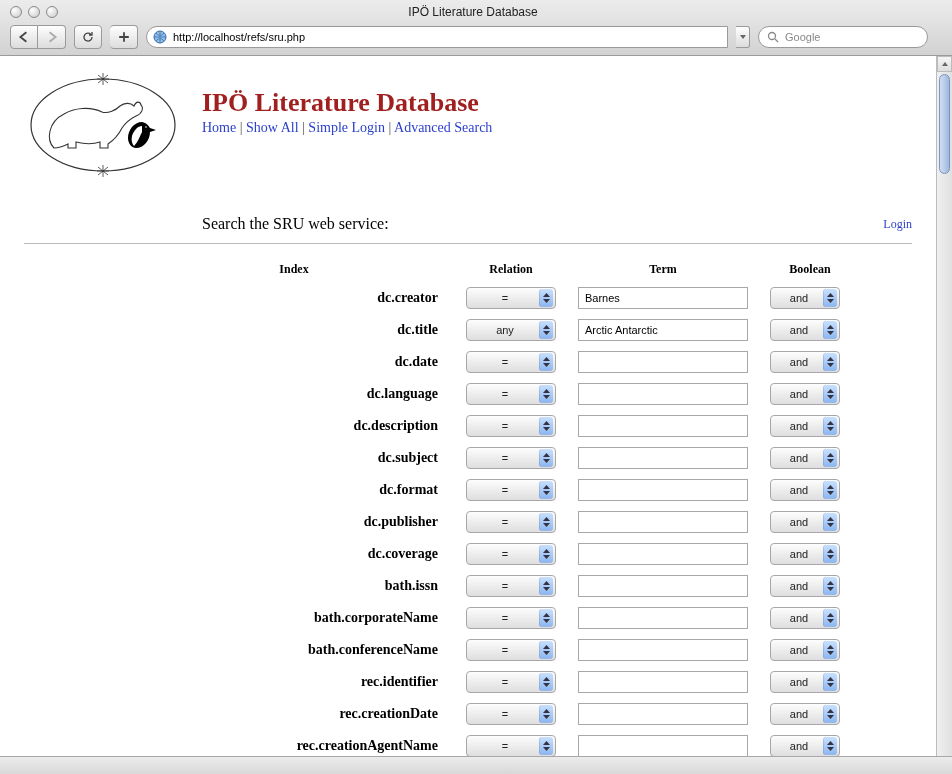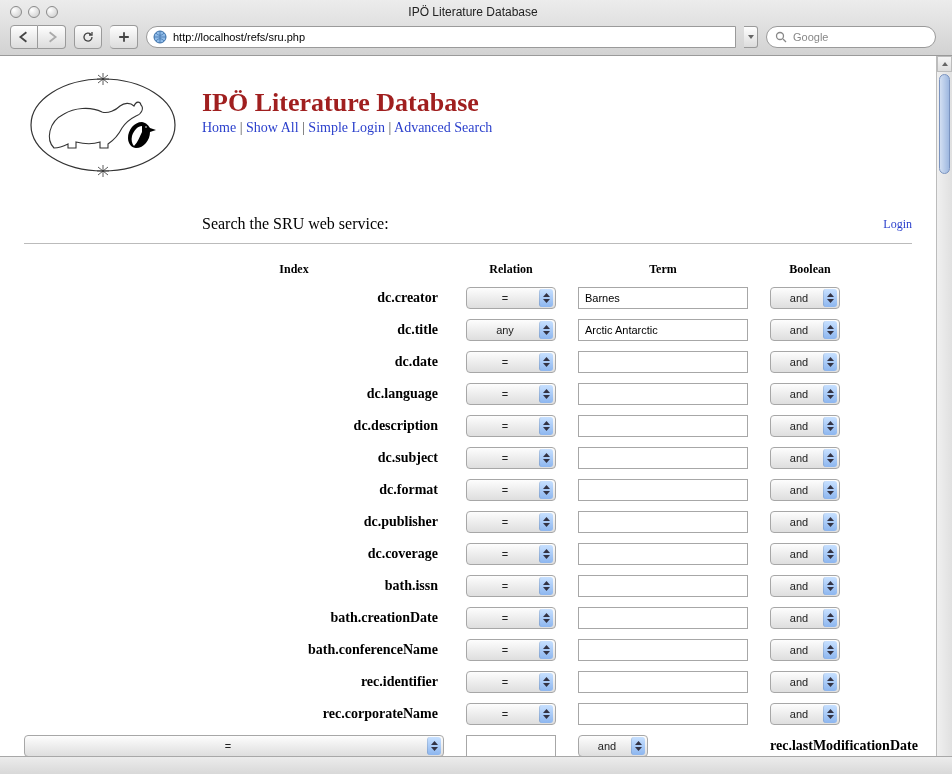--- a/index.html
+++ b/index.html
@@ -4,21 +4,21 @@
 <style>
   * { box-sizing: border-box; margin: 0; padding: 0; }
   html, body { width: 952px; height: 774px; overflow: hidden; font-family: "Lucida Grande", "Helvetica Neue", Arial, sans-serif; }
   body { background: #fff; }
 
   
   .chrome { background: linear-gradient(to bottom, #ececec, #d2d2d2); border-bottom: 1px solid #9a9a9a; }
   .traffic { display: flex; gap: 6px; padding: 5px 10px 2px 10px; align-items: center; }
   .tl { width: 12px; height: 12px; border-radius: 50%; background: radial-gradient(circle at 30% 30%, #fff, #c8c8c8); border: 1px solid #8a8a8a; }
   .titlebar-title { flex: 1; text-align: center; font-size: 12px; color: #222; margin-right: 60px; }
-  .toolbar { display: flex; align-items: center; gap: 8px; padding: 4px 16px 6px 10px; }
+  .toolbar { display: flex; align-items: center; gap: 8px; padding: 4px 24px 6px 10px; }
   .tb-group { display: flex; }
   .tb-btn { display: inline-flex; align-items: center; justify-content: center; height: 24px; min-width: 28px; padding: 0 6px; font-size: 12px; color: #333; background: linear-gradient(to bottom,#fefefe,#dcdcdc); border: 1px solid #9a9a9a; }
   .tb-btn + .tb-btn { border-left: none; }
   .tb-group .tb-btn:first-child { border-radius: 4px 0 0 4px; }
   .tb-group .tb-btn:last-child { border-radius: 0 4px 4px 0; }
   .tb-btn.solo { border-radius: 4px; }
   .tb-btn svg { width: 12px; height: 12px; }
   .url-field { flex: 1; display: flex; align-items: center; gap: 6px; height: 22px; padding: 0 6px; background: #fff; border: 1px solid #9a9a9a; border-radius: 11px 0 0 11px; font-size: 11px; color: #000; }
   .url-field .globe { width: 14px; height: 14px; flex: 0 0 auto; }
   .url-sheet { width: 14px; height: 22px; background: linear-gradient(to bottom,#fefefe,#dcdcdc); border: 1px solid #9a9a9a; border-left: none; border-radius: 0 3px 3px 0; display:flex; align-items:center; justify-content:center; }
@@ -419,21 +419,21 @@
             <span class="chev">
               <svg viewBox="0 0 7 5">
                 <path d="M0 4 L3.5 0 L7 4 Z" fill="#334"></path>
               </svg>
               <svg viewBox="0 0 7 5">
                 <path d="M0 1 L3.5 5 L7 1 Z" fill="#334"></path>
               </svg>
             </span>
           </div>
         </div>
-        <div class="idx-cell">bath.creationDate</div>
+        <div class="idx-cell">bath.corporateName</div>
         <div><div class="sel">
             <span class="val">=</span>
             <span class="chev">
               <svg viewBox="0 0 7 5">
                 <path d="M0 4 L3.5 0 L7 4 Z" fill="#334"></path>
               </svg>
               <svg viewBox="0 0 7 5">
                 <path d="M0 1 L3.5 5 L7 1 Z" fill="#334"></path>
               </svg>
             </span>
@@ -497,46 +497,47 @@
             <span class="chev">
               <svg viewBox="0 0 7 5">
                 <path d="M0 4 L3.5 0 L7 4 Z" fill="#334"></path>
               </svg>
               <svg viewBox="0 0 7 5">
                 <path d="M0 1 L3.5 5 L7 1 Z" fill="#334"></path>
               </svg>
             </span>
           </div>
         </div>
-        <div class="idx-cell">rec.corporateName</div>
-        <div><div class="sel">
-            <span class="val">=</span>
-            <span class="chev">
-              <svg viewBox="0 0 7 5">
-                <path d="M0 4 L3.5 0 L7 4 Z" fill="#334"></path>
-              </svg>
-              <svg viewBox="0 0 7 5">
-                <path d="M0 1 L3.5 5 L7 1 Z" fill="#334"></path>
-              </svg>
-            </span>
-          </div></div>
-        <div><input class="txt" value="" style=""></div>
-        <div class="bool">
-          <div class="sel">
-            <span class="val">and</span>
-            <span class="chev">
-              <svg viewBox="0 0 7 5">
-                <path d="M0 4 L3.5 0 L7 4 Z" fill="#334"></path>
-              </svg>
-              <svg viewBox="0 0 7 5">
-                <path d="M0 1 L3.5 5 L7 1 Z" fill="#334"></path>
-              </svg>
-            </span>
-          </div>
-        </div>
+        <div class="idx-cell">rec.creationDate</div>
+        <div><div class="sel">
+            <span class="val">=</span>
+            <span class="chev">
+              <svg viewBox="0 0 7 5">
+                <path d="M0 4 L3.5 0 L7 4 Z" fill="#334"></path>
+              </svg>
+              <svg viewBox="0 0 7 5">
+                <path d="M0 1 L3.5 5 L7 1 Z" fill="#334"></path>
+              </svg>
+            </span>
+          </div></div>
+        <div><input class="txt" value="" style=""></div>
+        <div class="bool">
+          <div class="sel">
+            <span class="val">and</span>
+            <span class="chev">
+              <svg viewBox="0 0 7 5">
+                <path d="M0 4 L3.5 0 L7 4 Z" fill="#334"></path>
+              </svg>
+              <svg viewBox="0 0 7 5">
+                <path d="M0 1 L3.5 5 L7 1 Z" fill="#334"></path>
+              </svg>
+            </span>
+          </div>
+        </div>
+        <div class="idx-cell">rec.creationAgentName</div>
         <div><div class="sel">
             <span class="val">=</span>
             <span class="chev">
               <svg viewBox="0 0 7 5">
                 <path d="M0 4 L3.5 0 L7 4 Z" fill="#334"></path>
               </svg>
               <svg viewBox="0 0 7 5">
                 <path d="M0 1 L3.5 5 L7 1 Z" fill="#334"></path>
               </svg>
             </span>

